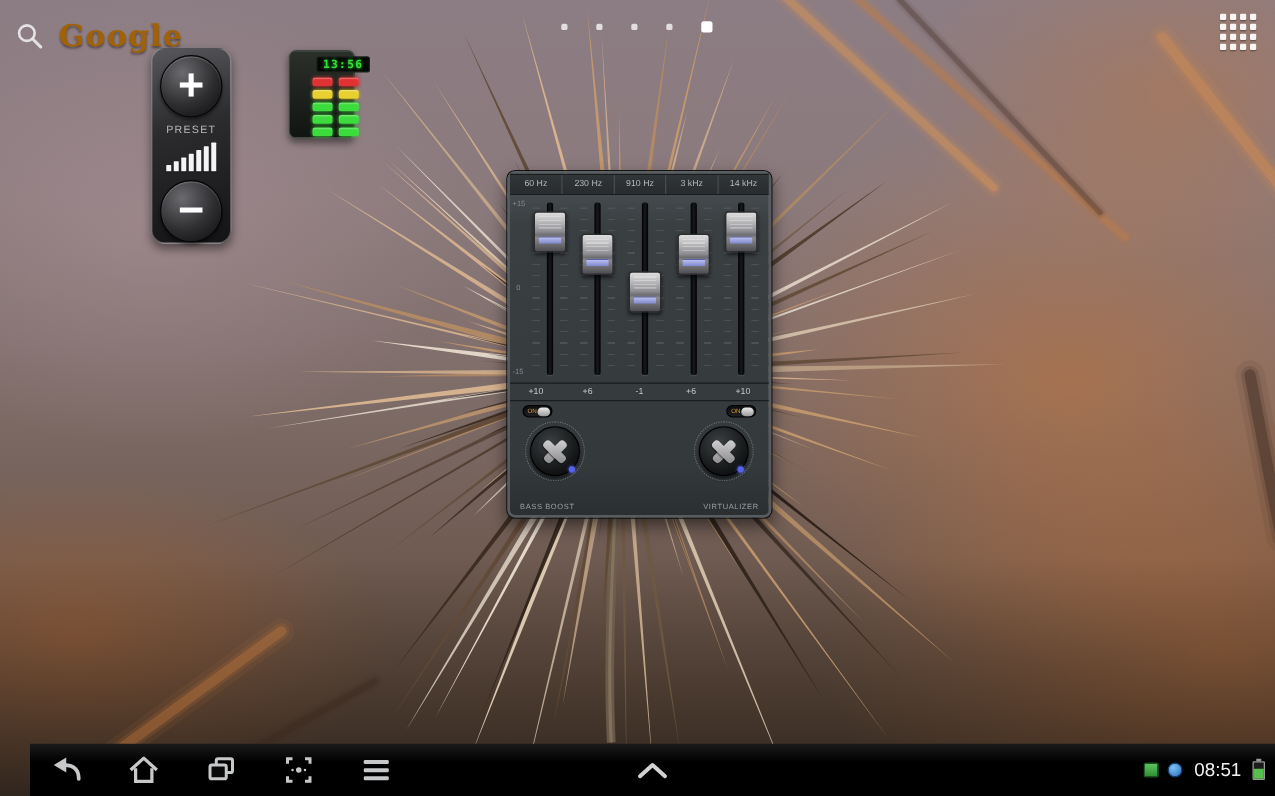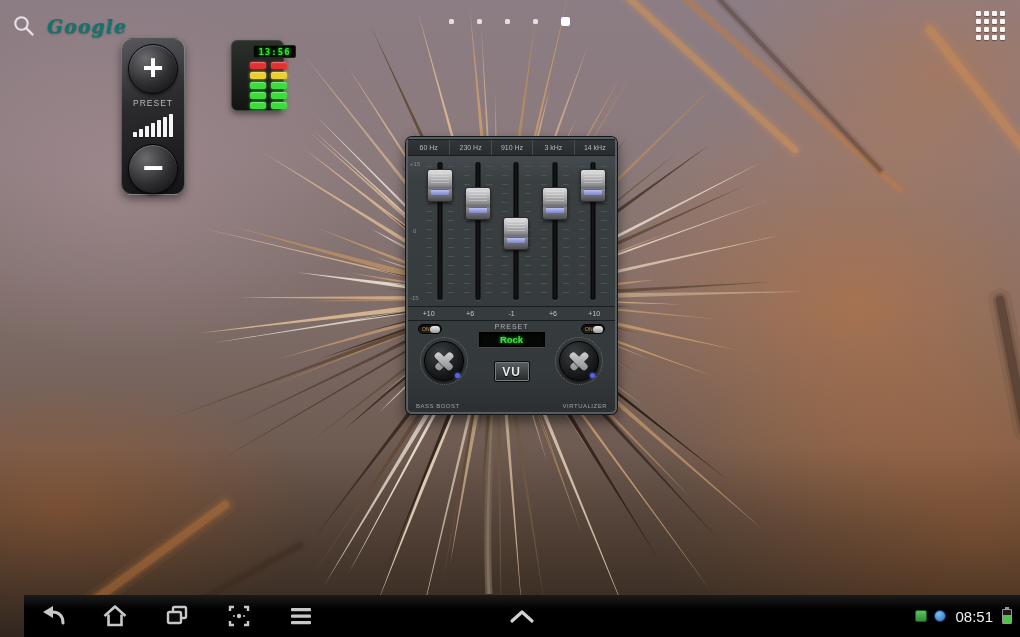--- a/index.html
+++ b/index.html
@@ -17,22 +17,22 @@
       radial-gradient(ellipse 35% 40% at 12% 28%, rgba(178,152,160,.45), transparent 70%),
       linear-gradient(180deg,#8c7d84 0%,#8b7a7c 25%,#7e6c68 50%,#6d594f 72%,#584639 90%,#47382e 100%);
   }
   .wallpaper::after { content:""; position:absolute; inset:0;
     background:linear-gradient(180deg, transparent 70%, rgba(20,14,10,.45) 100%); }
   svg.bg-art { position:absolute; left:0; top:0; }
 
   
   .search-widget { position:absolute; left:12px; top:14px; display:flex; align-items:center; gap:11px; cursor:pointer; }
   .search-widget svg { display:block; }
-  .google-logo { font-family:"DejaVu Serif", serif; font-style:italic; font-weight:bold;
-    font-size:19px; color:#0f766e; text-shadow:0 1px 2px rgba(0,0,0,.45); letter-spacing:1px; }
+  .google-logo { font-family:"DejaVu Serif", serif; font-weight:bold;
+    font-size:24px; color:#a16207; text-shadow:0 1px 2px rgba(0,0,0,.45); letter-spacing:1px; }
 
   .page-indicator { position:absolute; left:449px; top:14px; height:14px; display:flex; align-items:center; gap:23px; }
   .page-indicator .dot { width:5px; height:5px; border-radius:1.5px; background:rgba(255,255,255,.75); }
   .page-indicator .dot.active { width:9px; height:9px; border-radius:2px; background:#ffffff; }
 
   .apps-btn { position:absolute; right:15px; top:11px; display:grid;
     grid-template-columns:repeat(4,5px); grid-auto-rows:5px; gap:3px; cursor:pointer; }
   .apps-btn i { background:rgba(255,255,255,.92); border-radius:1px; box-shadow:0 1px 1px rgba(0,0,0,.35); }
 
   
@@ -561,25 +561,20 @@
         <div class="knob-body"></div>
           <div class="knob-cross"></div>
           <div class="knob-dot"></div>
       </div>
       <div class="knob right">
         <div class="knob-body"></div>
           <div class="knob-cross"></div>
           <div class="knob-dot"></div>
       </div>
 
-      <div class="eq-center">
-        <span class="preset-label">PRESET</span>
-        <div class="preset-display">Rock</div>
-        <div class="vu-btn">VU</div>
-      </div>
 
       <span class="knob-label left">BASS BOOST</span>
       <span class="knob-label right">VIRTUALIZER</span>
     </div>
   </div>
 
   <div class="navbar">
     <div class="nav-left">
       <div class="nav-btn">
         <svg width="28" height="28" viewBox="0 0 28 28">

